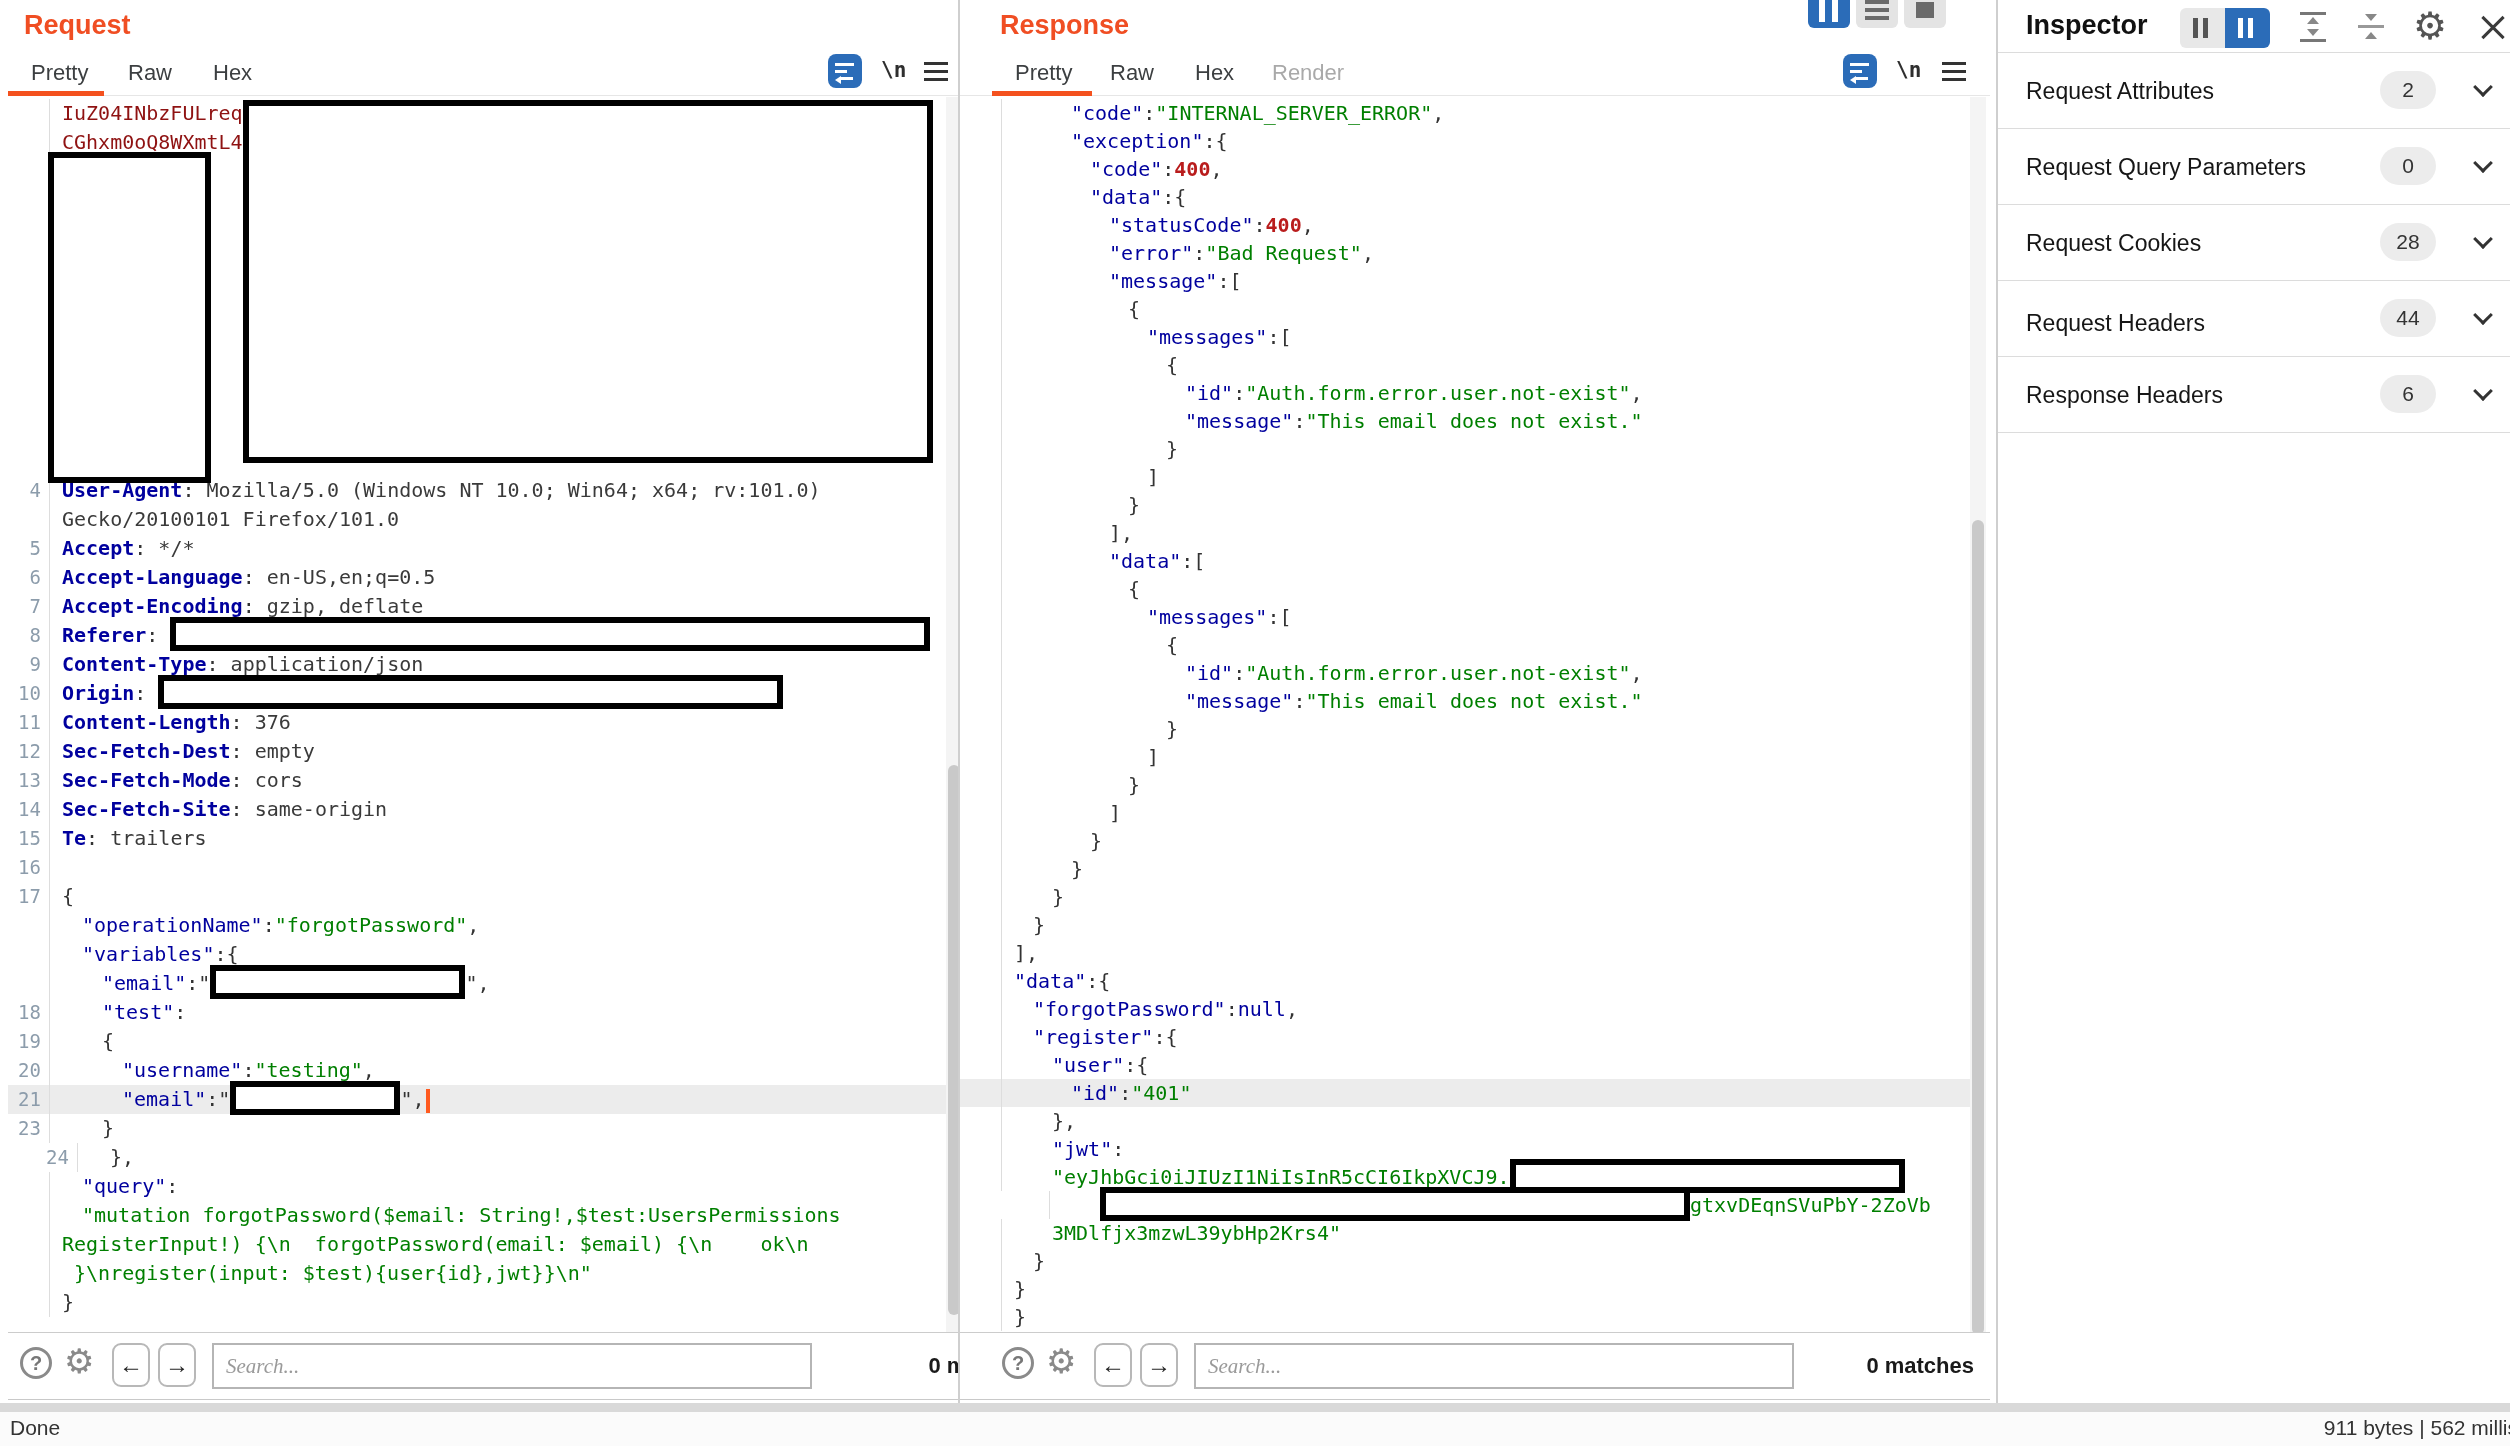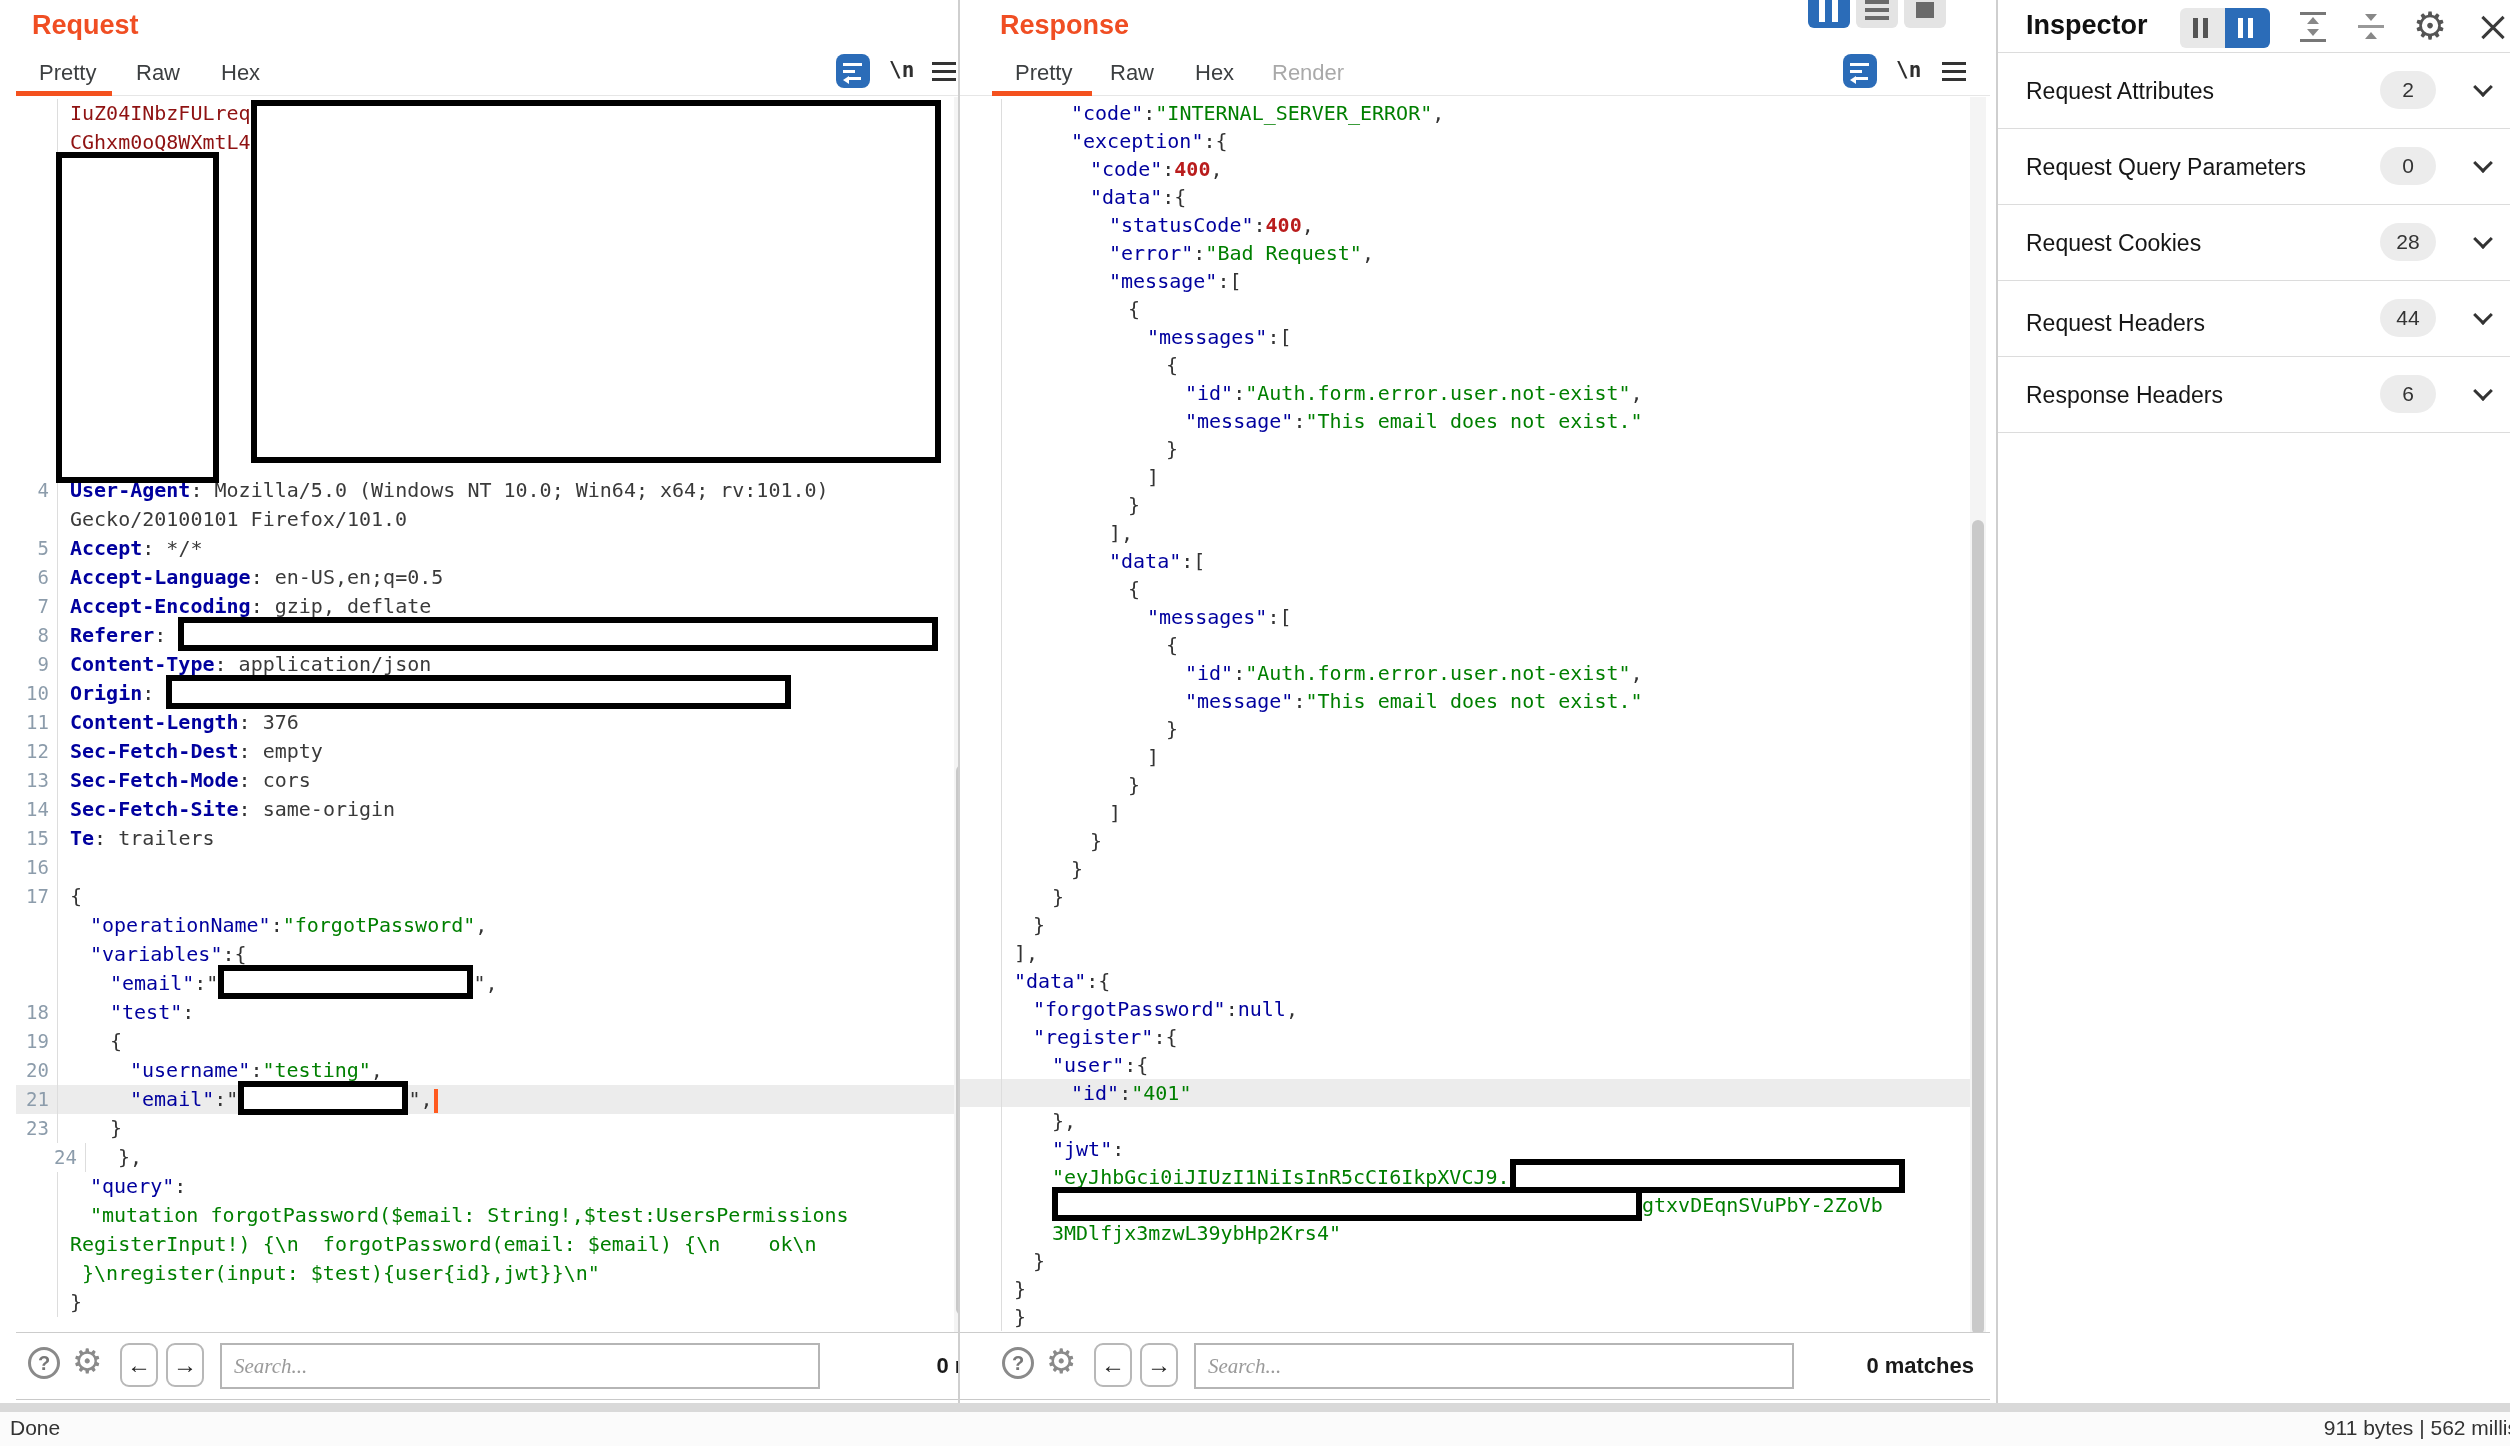--- a/index.html
+++ b/index.html
@@ -83,21 +83,21 @@
   .bottom-strip { position:absolute; left:0; top:1403px; width:2510px; height:9px; background:#d9d9d9; }
   #status-bar { position:absolute; left:0; top:1412px; width:2510px; height:34px; background:#fbfbfb; }
   .status-left { position:absolute; left:10px; top:4px; font-size:21px; color:#333; }
   .status-right { position:absolute; right:-8px; top:4px; font-size:21px; color:#333; white-space:nowrap; }
 </style>
 </head>
 <body>
 
 <div id="root">
 
-  <div class="panel" id="request-panel" style="left:16px; width:1042px;">
+  <div class="panel" id="request-panel" style="left:8px; width:1042px;">
     <div class="panel-title">Request</div>
 
     <div class="tabs">
       <span class="tab" style="left:23px;">Pretty</span>
       <span class="tab" style="left:120px;">Raw</span>
       <span class="tab" style="left:205px;">Hex</span>
     </div>
     <div class="tab-underline" style="left:0; width:96px;"></div>
 
     <div class="blue-icon" style="left:820px; top:54px;">
@@ -234,21 +234,21 @@
         <div class="code-row" style="height: 28px; line-height: 28px;"><div class="ln-num" style="flex-basis: 42px;"></div><div class="ln-body" style="padding-left: 31px;"><span class="seg-pln">}</span></div></div>
         <div class="code-row" style="height: 28px; line-height: 28px;"><div class="ln-num" style="flex-basis: 42px;"></div><div class="ln-body" style="padding-left: 12px;"><span class="seg-pln">],</span></div></div>
         <div class="code-row" style="height: 28px; line-height: 28px;"><div class="ln-num" style="flex-basis: 42px;"></div><div class="ln-body" style="padding-left: 12px;"><span class="seg-key">"data"</span><span class="seg-pln">:{</span></div></div>
         <div class="code-row" style="height: 28px; line-height: 28px;"><div class="ln-num" style="flex-basis: 42px;"></div><div class="ln-body" style="padding-left: 31px;"><span class="seg-key">"forgotPassword"</span><span class="seg-pln">:</span><span class="seg-nul">null</span><span class="seg-pln">,</span></div></div>
         <div class="code-row" style="height: 28px; line-height: 28px;"><div class="ln-num" style="flex-basis: 42px;"></div><div class="ln-body" style="padding-left: 31px;"><span class="seg-key">"register"</span><span class="seg-pln">:{</span></div></div>
         <div class="code-row" style="height: 28px; line-height: 28px;"><div class="ln-num" style="flex-basis: 42px;"></div><div class="ln-body" style="padding-left: 50px;"><span class="seg-key">"user"</span><span class="seg-pln">:{</span></div></div>
         <div class="code-row hl" style="height: 28px; line-height: 28px;"><div class="ln-num" style="flex-basis: 42px;"></div><div class="ln-body" style="padding-left: 69px;"><span class="seg-key">"id"</span><span class="seg-pln">:</span><span class="seg-str">"401"</span></div></div>
         <div class="code-row" style="height: 28px; line-height: 28px;"><div class="ln-num" style="flex-basis: 42px;"></div><div class="ln-body" style="padding-left: 50px;"><span class="seg-pln">},</span></div></div>
         <div class="code-row" style="height: 28px; line-height: 28px;"><div class="ln-num" style="flex-basis: 42px;"></div><div class="ln-body" style="padding-left: 50px;"><span class="seg-key">"jwt"</span><span class="seg-pln">:</span></div></div>
         <div class="code-row" style="height: 28px; line-height: 28px;"><div class="ln-num" style="flex-basis: 42px;"></div><div class="ln-body" style="padding-left: 50px;"><span class="seg-str">"eyJhbGci0iJIUzI1NiIsInR5cCI6IkpXVCJ9.</span><span class="redact-inline" style="width: 395px;"></span></div></div>
-        <div class="code-row" style="height: 28px; line-height: 28px;"><div class="ln-num" style="flex-basis: 42px;"></div><div class="ln-body" style="padding-left: 50px;"><span class="redact-inline" style="width: 590px;"></span><span class="seg-str">gtxvDEqnSVuPbY-2ZoVb</span></div></div>
+        <div class="code-row" style="height: 28px; line-height: 28px; margin-left: 48px;"><div class="ln-num" style="flex-basis: 42px;"></div><div class="ln-body" style="padding-left: 50px;"><span class="redact-inline" style="width: 590px;"></span><span class="seg-str">gtxvDEqnSVuPbY-2ZoVb</span></div></div>
         <div class="code-row" style="height: 28px; line-height: 28px;"><div class="ln-num" style="flex-basis: 42px;"></div><div class="ln-body" style="padding-left: 50px;"><span class="seg-str">3MDlfjx3mzwL39ybHp2Krs4"</span></div></div>
         <div class="code-row" style="height: 28px; line-height: 28px;"><div class="ln-num" style="flex-basis: 42px;"></div><div class="ln-body" style="padding-left: 31px;"><span class="seg-pln">}</span></div></div>
         <div class="code-row" style="height: 28px; line-height: 28px;"><div class="ln-num" style="flex-basis: 42px;"></div><div class="ln-body" style="padding-left: 12px;"><span class="seg-pln">}</span></div></div>
         <div class="code-row" style="height: 28px; line-height: 28px;"><div class="ln-num" style="flex-basis: 42px;"></div><div class="ln-body" style="padding-left: 12px;"><span class="seg-pln">}</span></div></div>
       </div>
 
     <div class="scrollbar" style="left:1010px; top:97px; height:1235px;">
       <div class="scroll-thumb" style="top:423px; height:815px;"></div>
     </div>
 

